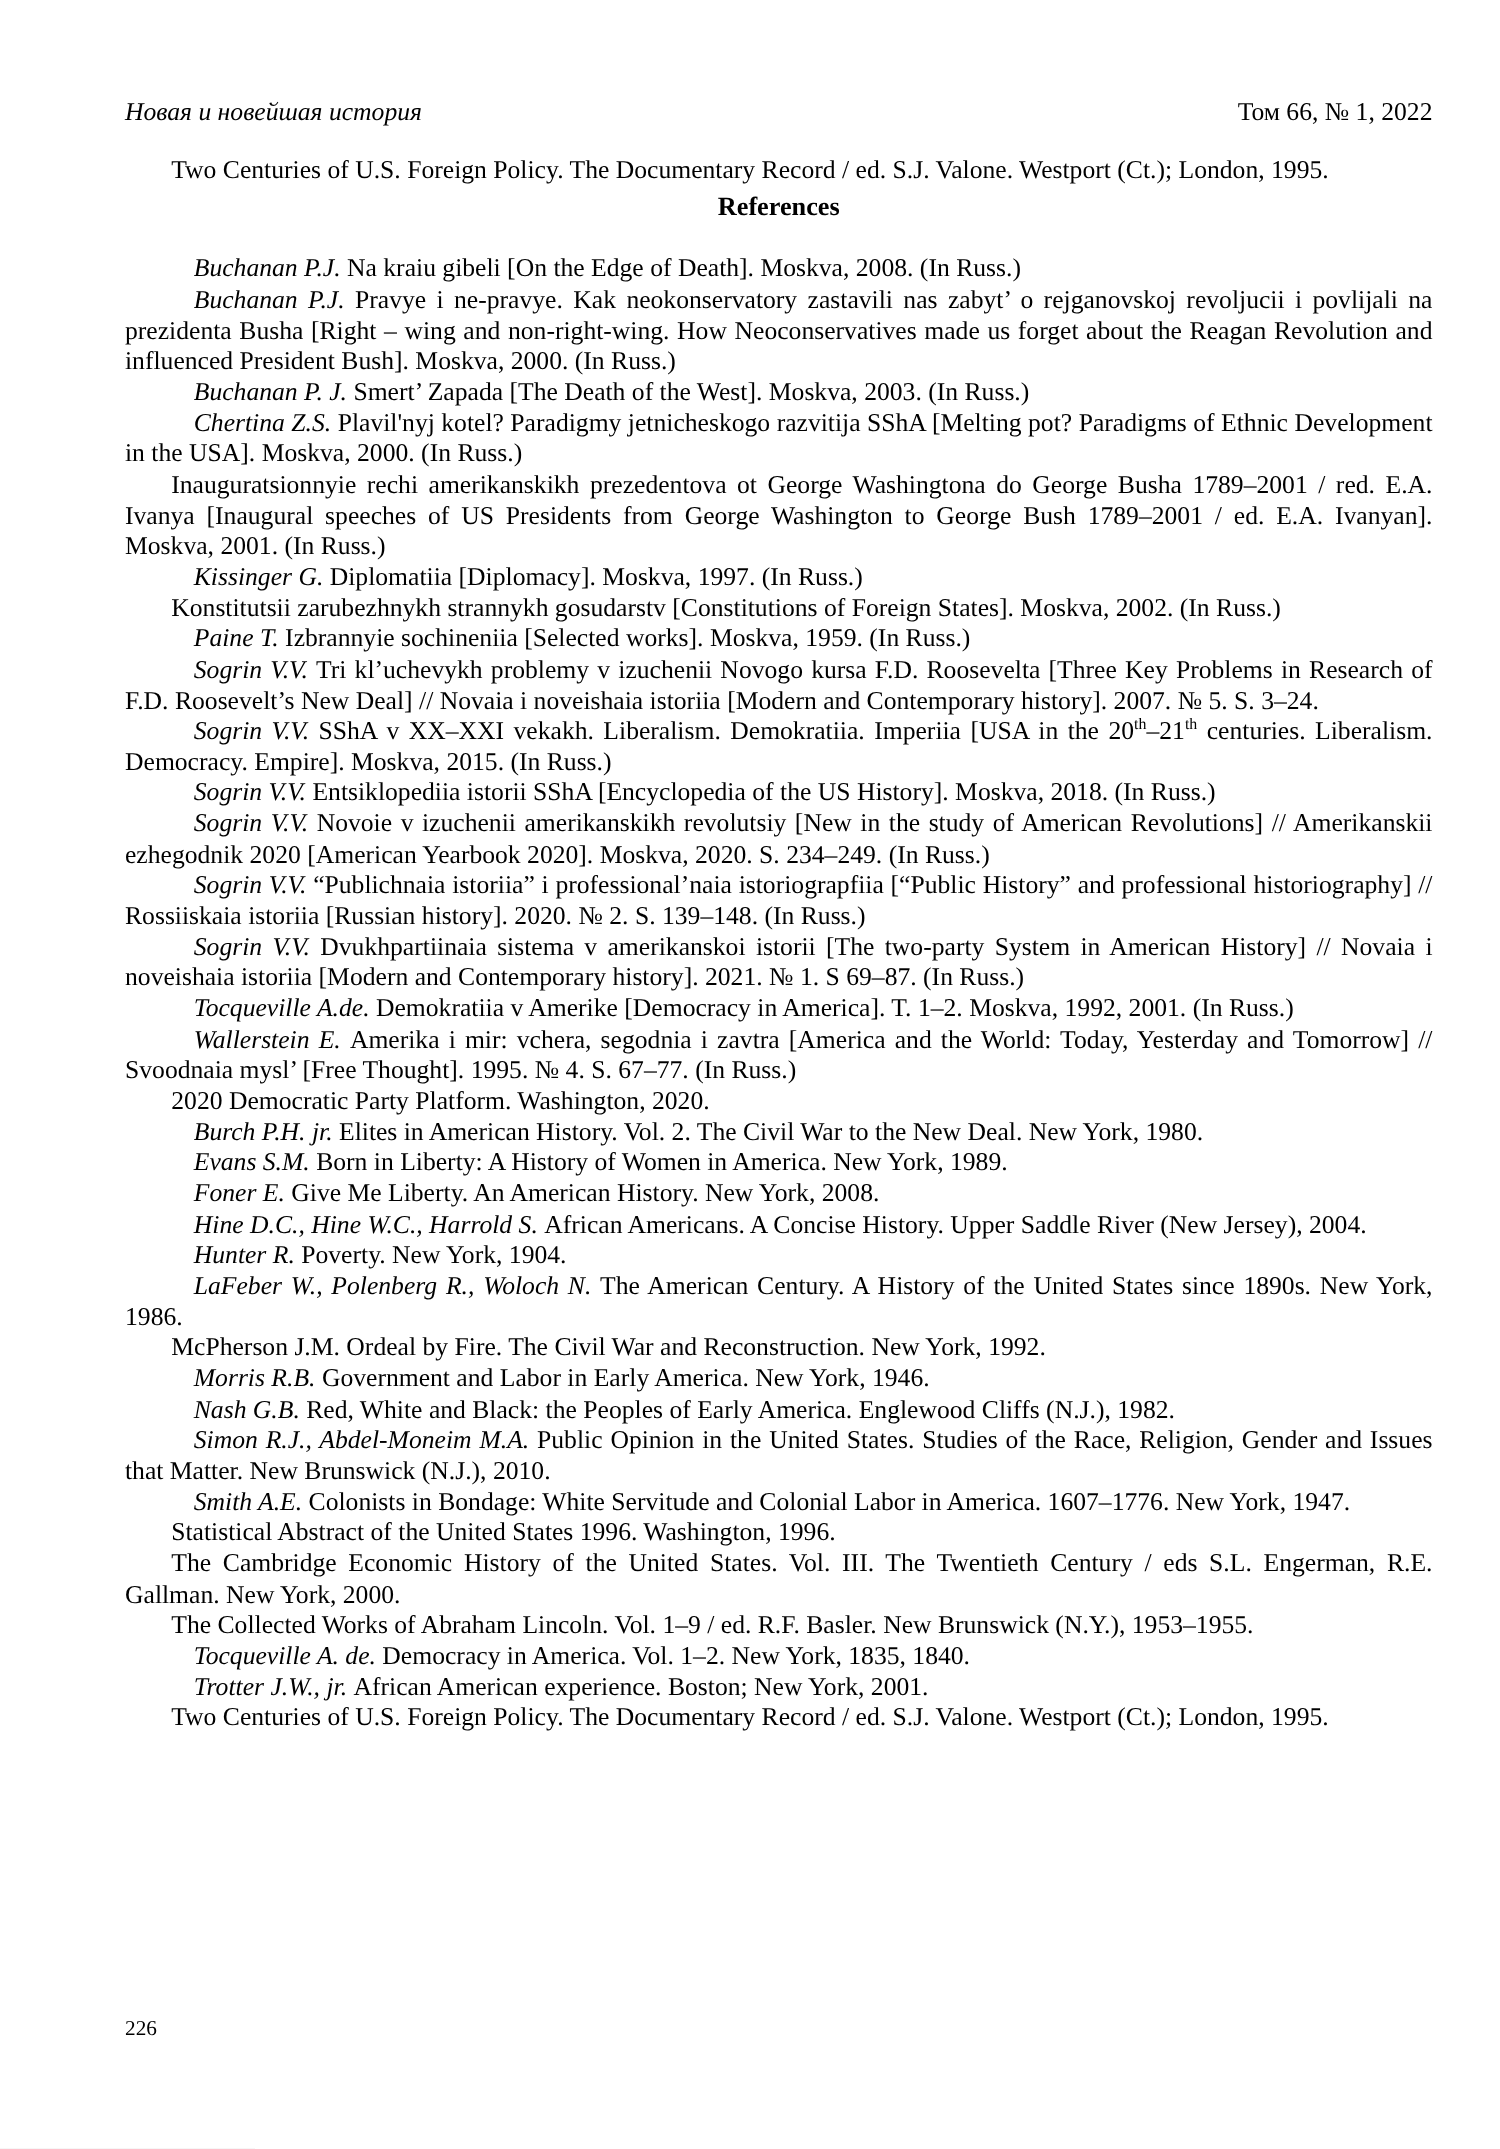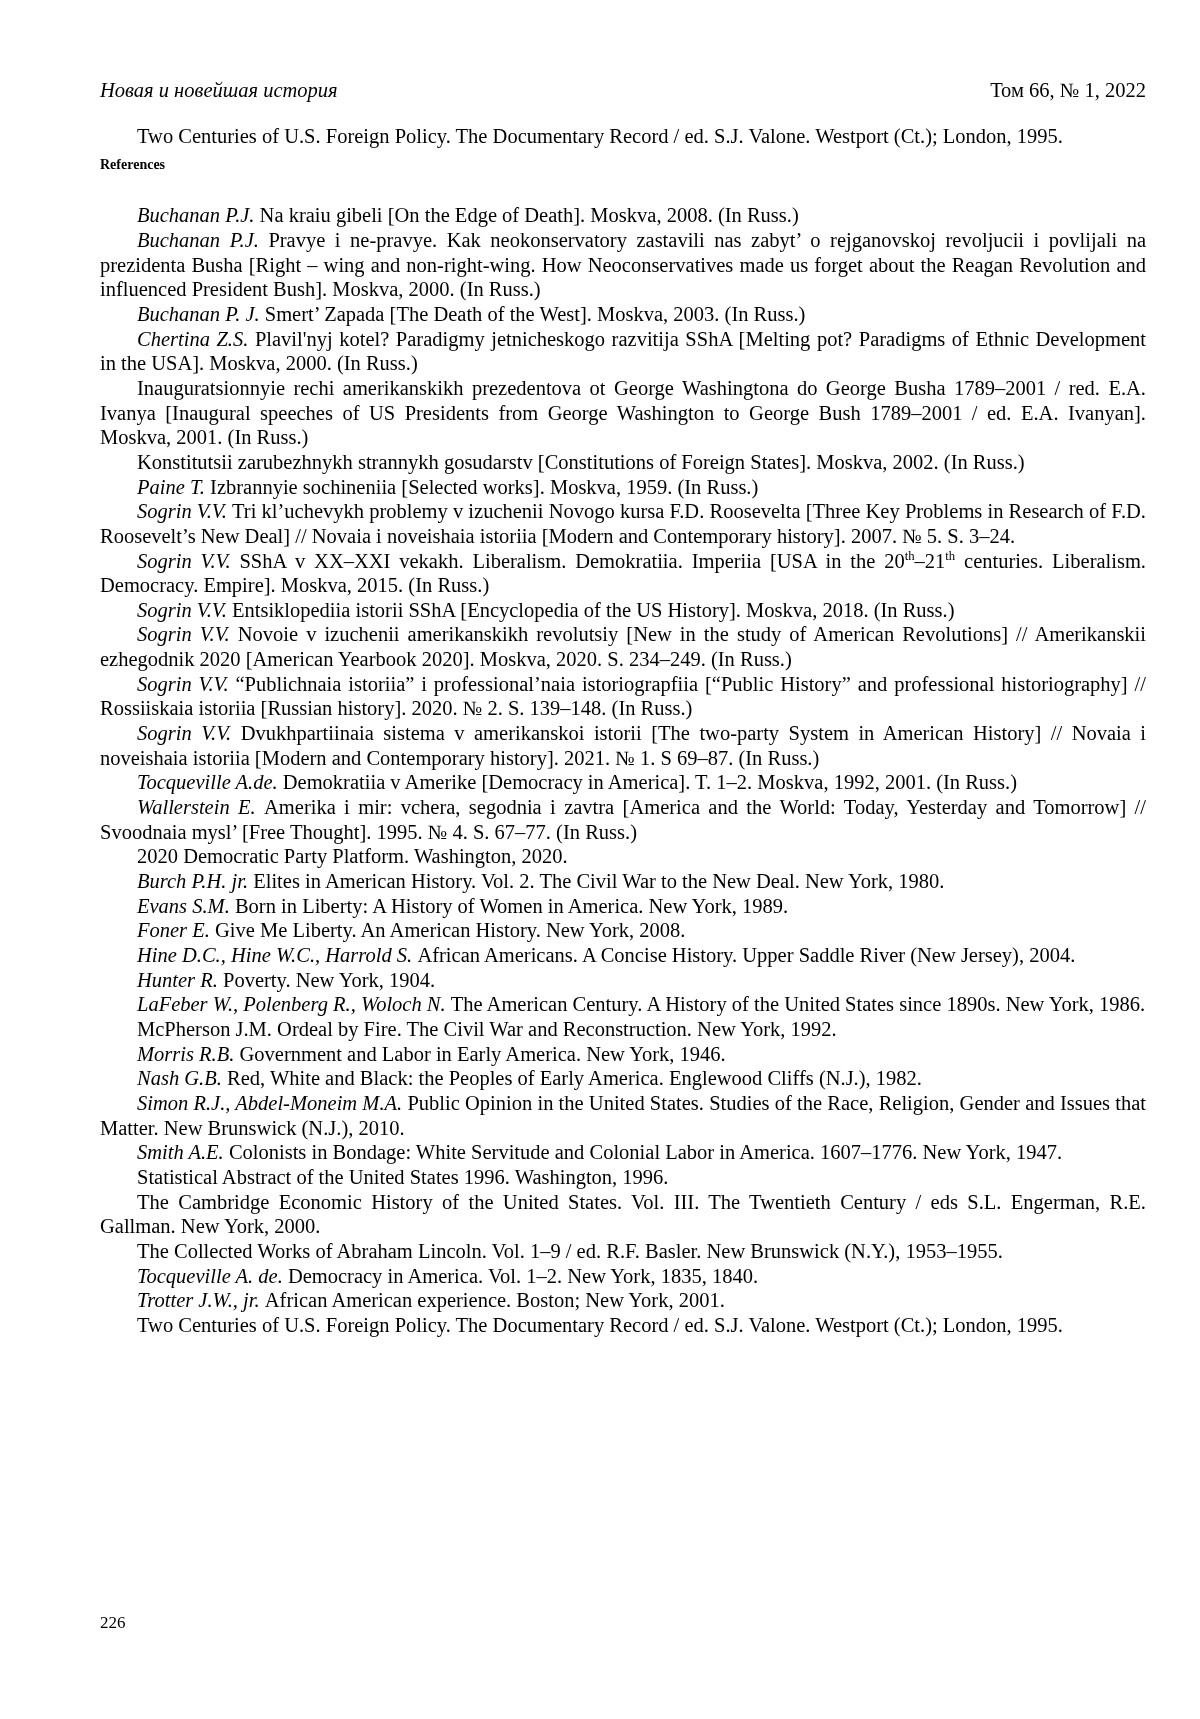--- a/index.html
+++ b/index.html
@@ -21,25 +21,26 @@
   .issue-info{font-style:normal;}
   .content{
     position:absolute;top:124px;left:100px;right:100px;
     font-size:20.5px;line-height:24.65px;
   }
   .ref-par{
     margin:0;
     text-indent:37px;
     text-align:justify;
   }
-  .ref-author{font-style:italic;}
+  .ref-author{font-style:italic;margin-left:18px;}
   .ref-text{font-style:normal;}
   .section-heading{
     margin:4px 0 26px 0;
-    font-size:14px;
+    text-align:center;
+    font-size:21px;
     font-weight:bold;
     line-height:24.65px;
   }
   sup{font-size:62%;line-height:0;vertical-align:super;}
   .page-number{
     position:absolute;left:100px;top:1608px;
     font-size:17px;line-height:30px;
   }
 </style>
 </head>
@@ -56,20 +57,21 @@
     <p class="ref-par">Two Centuries of U.S. Foreign Policy. The Documentary Record / ed. S.J. Valone. Westport (Ct.); London, 1995.</p>
 
     <h2 class="section-heading">References</h2>
 
     <div class="ref-list">
         <p class="ref-par"><i class="ref-author">Buchanan P.J. </i><span class="ref-text">Na kraiu gibeli [On the Edge of Death]. Moskva, 2008. (In Russ.)</span></p>
         <p class="ref-par"><i class="ref-author">Buchanan P.J. </i><span class="ref-text">Pravye i ne-pravye. Kak neokonservatory zastavili nas zabyt’ o rejganovskoj revoljucii i povlijali na prezidenta Busha [Right – wing and non-right-wing. How Neoconservatives made us forget about the Reagan Revolution and influenced President Bush]. Moskva, 2000. (In Russ.)</span></p>
         <p class="ref-par"><i class="ref-author">Buchanan P. J. </i><span class="ref-text">Smert’ Zapada [The Death of the West]. Moskva, 2003. (In Russ.)</span></p>
         <p class="ref-par"><i class="ref-author">Chertina Z.S. </i><span class="ref-text">Plavil'nyj kotel? Paradigmy jetnicheskogo razvitija SShA [Melting pot? Paradigms of Ethnic Development in the USA]. Moskva, 2000. (In Russ.)</span></p>
         <p class="ref-par"><span class="ref-text">Inauguratsionnyie rechi amerikanskikh prezedentova ot George Washingtona do George Busha 1789–2001 / red. E.A. Ivanya [Inaugural speeches of US Presidents from George Washington to George Bush 1789–2001 / ed. E.A. Ivanyan]. Moskva, 2001. (In Russ.)</span></p>
+        <p class="ref-par"><i class="ref-author">Kissinger G. </i><span class="ref-text">Diplomatiia [Diplomacy]. Moskva, 1997. (In Russ.)</span></p>
         <p class="ref-par"><span class="ref-text">Konstitutsii zarubezhnykh strannykh gosudarstv [Constitutions of Foreign States]. Moskva, 2002. (In Russ.)</span></p>
         <p class="ref-par"><i class="ref-author">Paine T. </i><span class="ref-text">Izbrannyie sochineniia [Selected works]. Moskva, 1959. (In Russ.)</span></p>
         <p class="ref-par"><i class="ref-author">Sogrin V.V. </i><span class="ref-text">Tri kl’uchevykh problemy v izuchenii Novogo kursa F.D. Roosevelta [Three Key Problems in Research of F.D. Roosevelt’s New Deal] // Novaia i noveishaia istoriia [Modern and Contemporary history]. 2007. № 5. S. 3–24.</span></p>
         <p class="ref-par"><i class="ref-author">Sogrin V.V. </i><span class="ref-text">SShA v XX–XXI vekakh. Liberalism. Demokratiia. Imperiia [USA in the 20<sup>th</sup>–21<sup>th</sup> centuries. Liberalism. Democracy. Empire]. Moskva, 2015. (In Russ.)</span></p>
         <p class="ref-par"><i class="ref-author">Sogrin V.V. </i><span class="ref-text">Entsiklopediia istorii SShA [Encyclopedia of the US History]. Moskva, 2018. (In Russ.)</span></p>
         <p class="ref-par"><i class="ref-author">Sogrin V.V. </i><span class="ref-text">Novoie v izuchenii amerikanskikh revolutsiy [New in the study of American Revolutions] // Amerikanskii ezhegodnik 2020 [American Yearbook 2020]. Moskva, 2020. S. 234–249. (In Russ.)</span></p>
         <p class="ref-par"><i class="ref-author">Sogrin V.V. </i><span class="ref-text">“Publichnaia istoriia” i professional’naia istoriograpfiia [“Public History” and professional historiography] // Rossiiskaia istoriia [Russian history]. 2020. № 2. S. 139–148. (In Russ.)</span></p>
         <p class="ref-par"><i class="ref-author">Sogrin V.V. </i><span class="ref-text">Dvukhpartiinaia sistema v amerikanskoi istorii [The two-party System in American History] // Novaia i noveishaia istoriia [Modern and Contemporary history]. 2021. № 1. S 69–87. (In Russ.)</span></p>
         <p class="ref-par"><i class="ref-author">Tocqueville A.de. </i><span class="ref-text">Demokratiia v Amerike [Democracy in America]. T. 1–2. Moskva, 1992, 2001. (In Russ.)</span></p>
         <p class="ref-par"><i class="ref-author">Wallerstein E. </i><span class="ref-text">Amerika i mir: vchera, segodnia i zavtra [America and the World: Today, Yesterday and Tomorrow] // Svoodnaia mysl’ [Free Thought]. 1995. № 4. S. 67–77. (In Russ.)</span></p>

